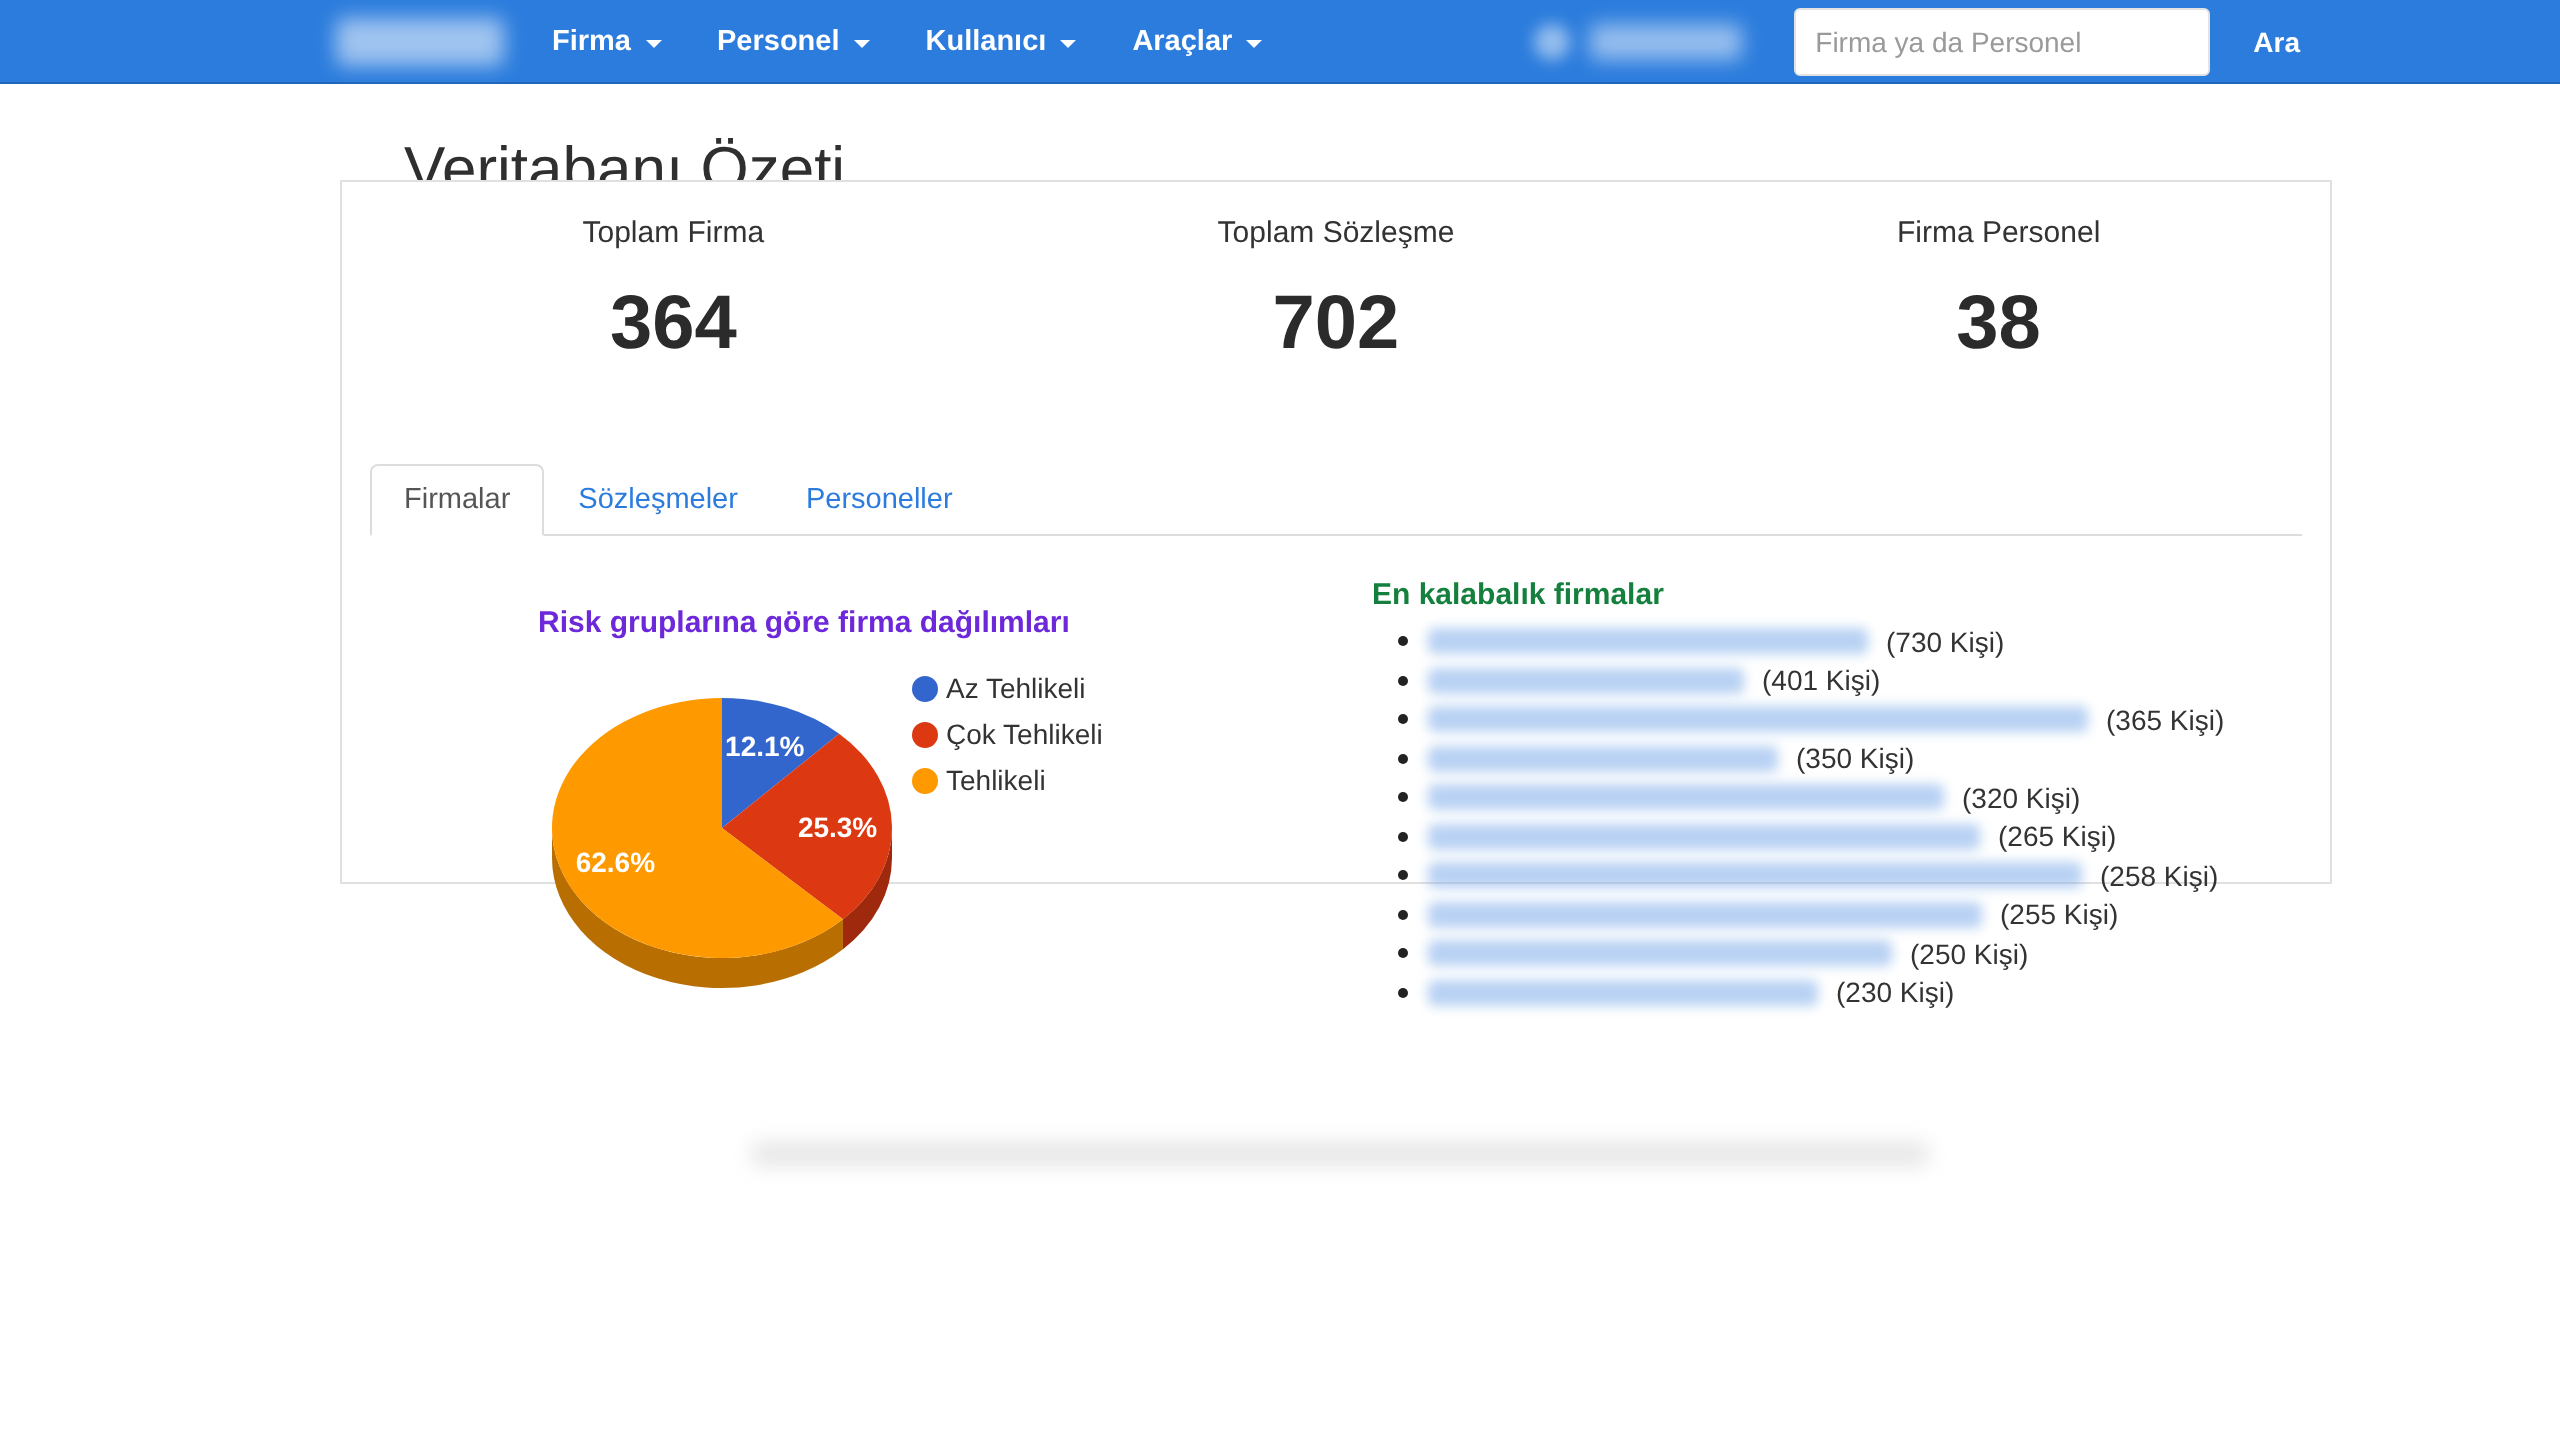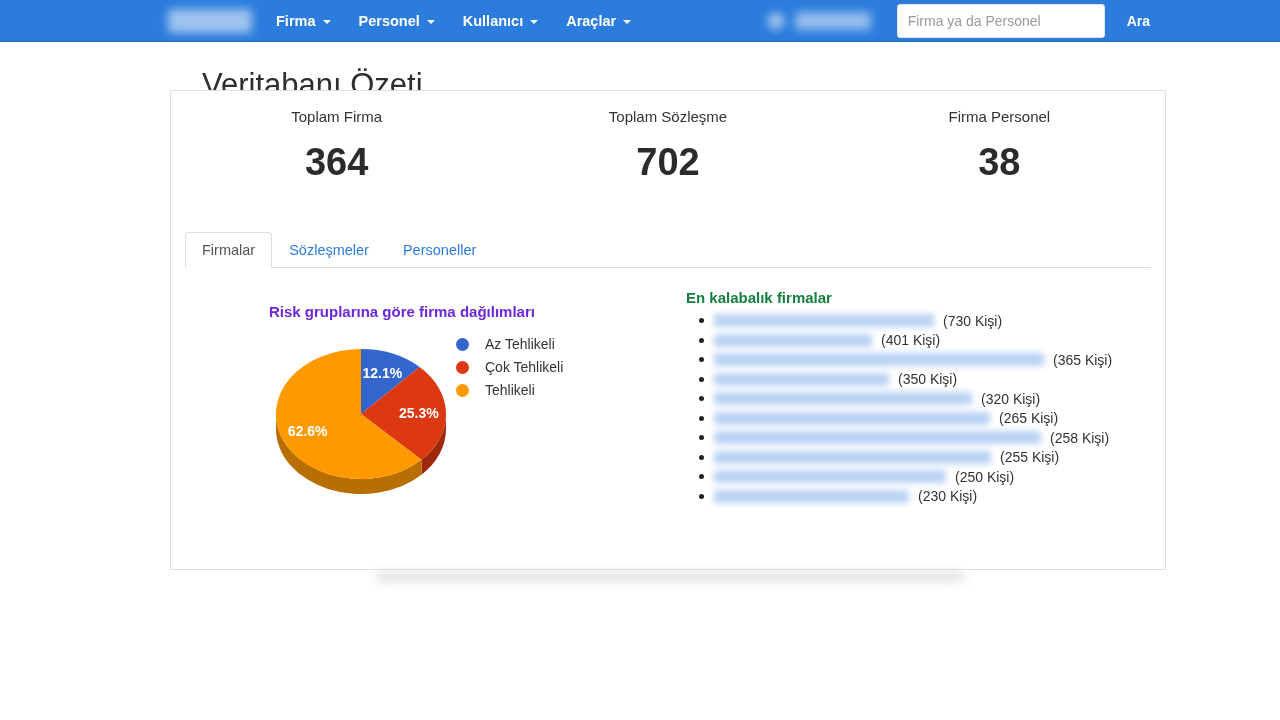--- a/index.html
+++ b/index.html
@@ -47,21 +47,21 @@
 
   
   .page-title {
     position:absolute; left:170px; top:46px; font-size:31px; font-weight:300;
     color:#2f2f2f;
     margin-left:32px;
   }
 
   
   .panel {
-    position:absolute; left:170px; top:90px; width:996px; height:480px;
+    position:absolute; left:170px; top:90px; width:996px; height:352px;
     background:#fff; border:1px solid var(--panel-border,#e0e0e0);
   }
   .stats-row { display:flex; margin-top:17px; }
   .stat-col { flex:1; text-align:center; }
   .stat-label { font-size:15px; color:#333; }
   .stat-value { font-size:38px; font-weight:bold; color:#2b2b2b; margin-top:16px; }
 
   
   .tabs {
     position:absolute; left:14px; top:141px; width:966px;
@@ -74,21 +74,21 @@
   }
   .tab.inactive { color:var(--link,#2b7cdd); border:1px solid transparent; }
 
   
   .chart-title {
     position:absolute; left:98px; top:212px; font-size:15px; font-weight:bold;
     color:#6d28d9;
   }
   .pie-svg { position:absolute; left:100px; top:255px; }
   .legend { position:absolute; left:285px; top:245px; }
-  .legend-item { display:flex; align-items:center; gap:16px; margin-bottom:7px;
+  .legend-item { display:flex; align-items:center; gap:4px; margin-bottom:7px;
     font-size:14px; color:#333; }
   .legend-dot { width:13px; height:13px; border-radius:50%; flex:0 0 auto; }
 
   
   .list-block { position:absolute; left:515px; top:198px; }
   .list-title { font-size:15px; font-weight:bold; color:#15803d; }
   .company-list { margin:8px 0 0 0; padding-left:28px; list-style:none; }
   .company-list li {
     display:flex; align-items:center; height:13px; margin-bottom:6.5px;
     position:relative; font-size:14px; color:#333;

